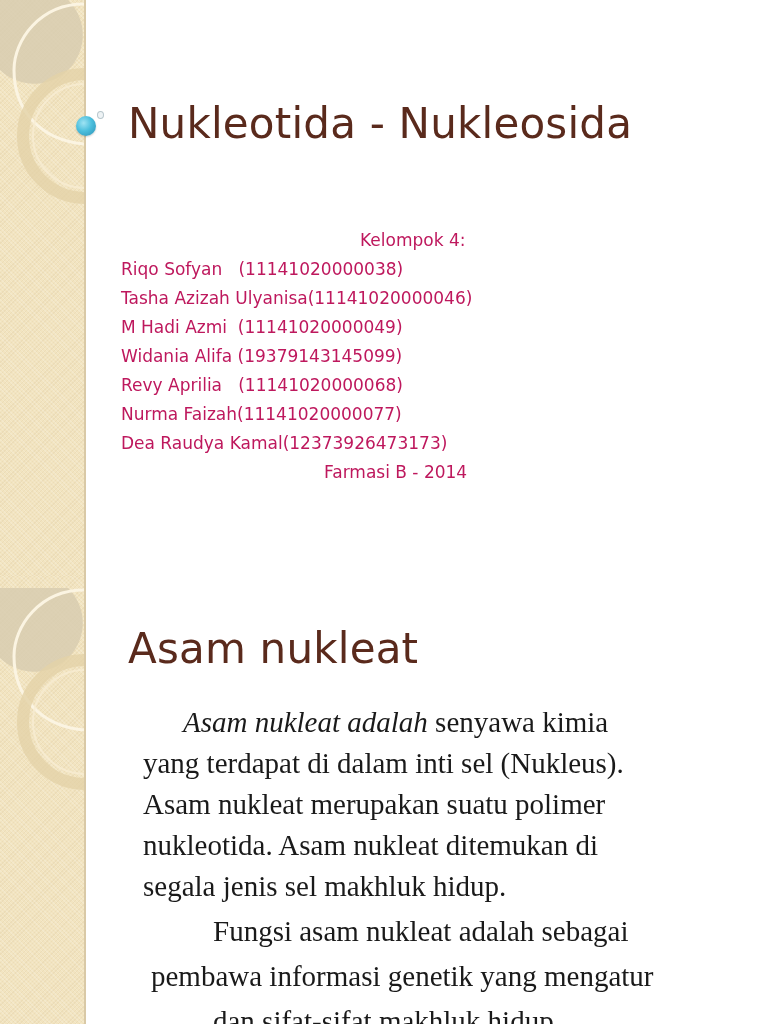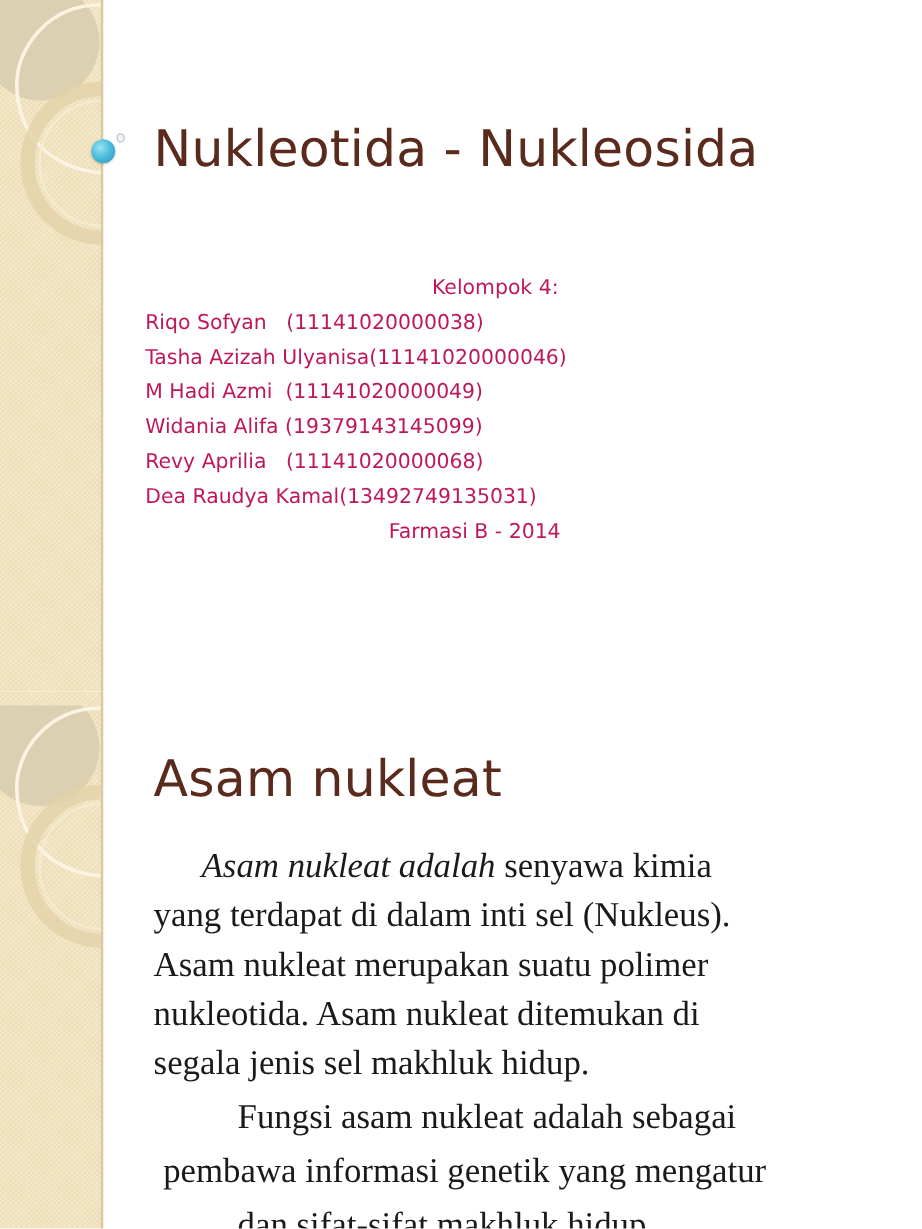--- a/index.html
+++ b/index.html
@@ -95,21 +95,21 @@
     .body-text {
       position: absolute;
       left: 128px;
       top: 126px;
       width: 610px;
       font-family: "Liberation Serif", serif;
       font-size: 29px;
       color: #1a1a1a;
       line-height: 41px;
     }
-    .body-text .p-line { white-space: pre; height: 41px; }
+    .body-text .p-line { white-space: pre; height: 41px; margin-left: 15px; }
     .body-text .indent1 { padding-left: 40px; }
     .body-text .indent2 { padding-left: 70px; }
     .body-text .indent3 { padding-left: 8px; }
     .body-text .gap { margin-top: 4px; }
     .body-text em { font-style: italic; }
   </style>
 </head>
 <body>
 
 <div class="page">
@@ -129,21 +129,22 @@
 
     <div class="title">Nukleotida - Nukleosida</div>
 
     <div class="members">
       <div class="line group-label">Kelompok 4:</div>
       <div class="line">Riqo Sofyan   (11141020000038)</div>
       <div class="line">Tasha Azizah Ulyanisa(11141020000046)</div>
       <div class="line">M Hadi Azmi  (11141020000049)</div>
       <div class="line">Widania Alifa (19379143145099)</div>
       <div class="line">Revy Aprilia   (11141020000068)</div>
-      <div class="line">Dea Raudya Kamal(13492749135031)</div>
+      <div class="line">Nurma Faizah(11141020000077)</div>
+      <div class="line">Dea Raudya Kamal(12373926473173)</div>
       <div class="line footer">Farmasi B - 2014</div>
     </div>
   </section>
 
   <section class="slide slide-2">
     <div class="sidebar">
       <svg width="84" height="448" viewBox="0 0 84 448">
         <path d="M0,12 L68,12 A40,40 0 0 1 0,82 Z" fill="#d8ccb0" opacity="0.85"></path>
         <path d="M84,14 C40,14 14,50 14,80 C14,120 40,150 84,154" fill="none" stroke="#fbf4e2" stroke-width="3"></path>
         <circle cx="85" cy="146" r="62" fill="none" stroke="#e3d2a8" stroke-width="12" opacity="0.8"></circle>

